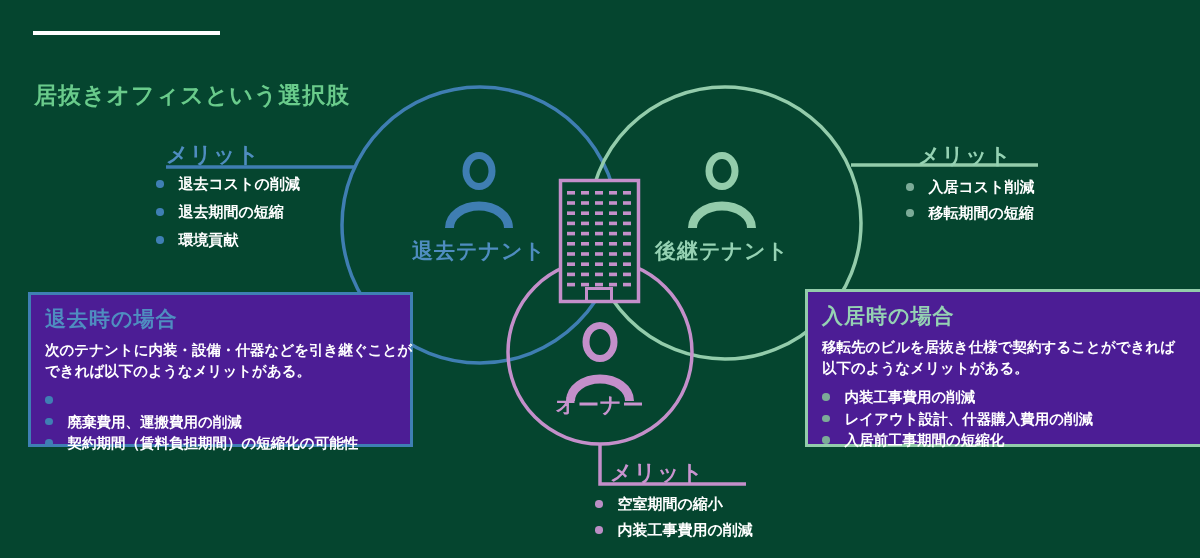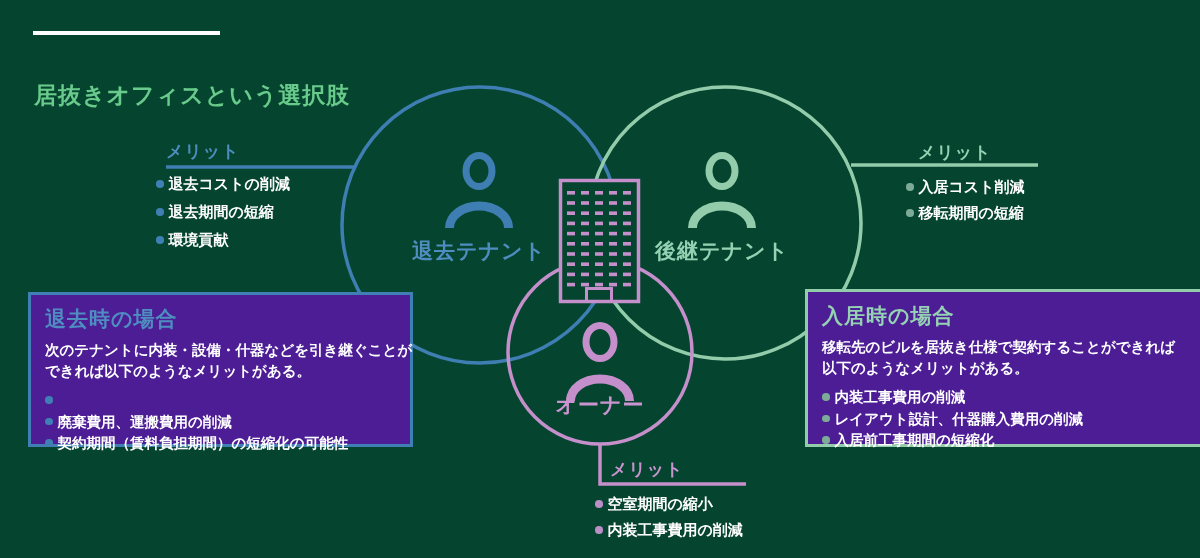--- a/index.html
+++ b/index.html
@@ -16,25 +16,25 @@
   .title-rule{left:33px;top:31px;width:187px;height:4px;background:#ffffff;}
   .page-title{left:34px;top:44px;font-size:23px;letter-spacing:1px;color:#69cb8b;white-space:nowrap;margin-top:36px;}
 
   
   .circle-label{font-size:21px;letter-spacing:1px;white-space:nowrap;transform:translateX(-50%);}
   .lbl-blue{color:#4f8dc0;}
   .lbl-green{color:#95d2b3;}
   .lbl-pink{color:#c994cf;}
 
   
-  .merit-h{font-size:17px;letter-spacing:1px;white-space:nowrap;}
+  .merit-h{font-size:22px;letter-spacing:1px;white-space:nowrap;}
 
   
   .mlist{display:flex;flex-direction:column;}
-  .mrow{display:flex;align-items:flex-start;gap:5px;color:#ffffff;font-size:15px;white-space:nowrap;}
+  .mrow{display:flex;align-items:flex-start;gap:15px;color:#ffffff;font-size:15px;white-space:nowrap;}
   .mlist.side .mrow{height:28px;}
   .mlist.tight .mrow{height:26px;}
   .dot{flex:0 0 auto;width:7.5px;height:7.5px;border-radius:50%;margin-top:5px;}
   .dot.b{background:#3f7fb4;}
   .dot.g{background:#7cab98;}
   .dot.p{background:#bb8ec5;}
 
   
   .infobox{box-sizing:border-box;background:#4c1d95;border:3.5px solid;padding:10px 10px 8px 14px;}
   .infobox.blue{border-color:#3f7fb4;}

